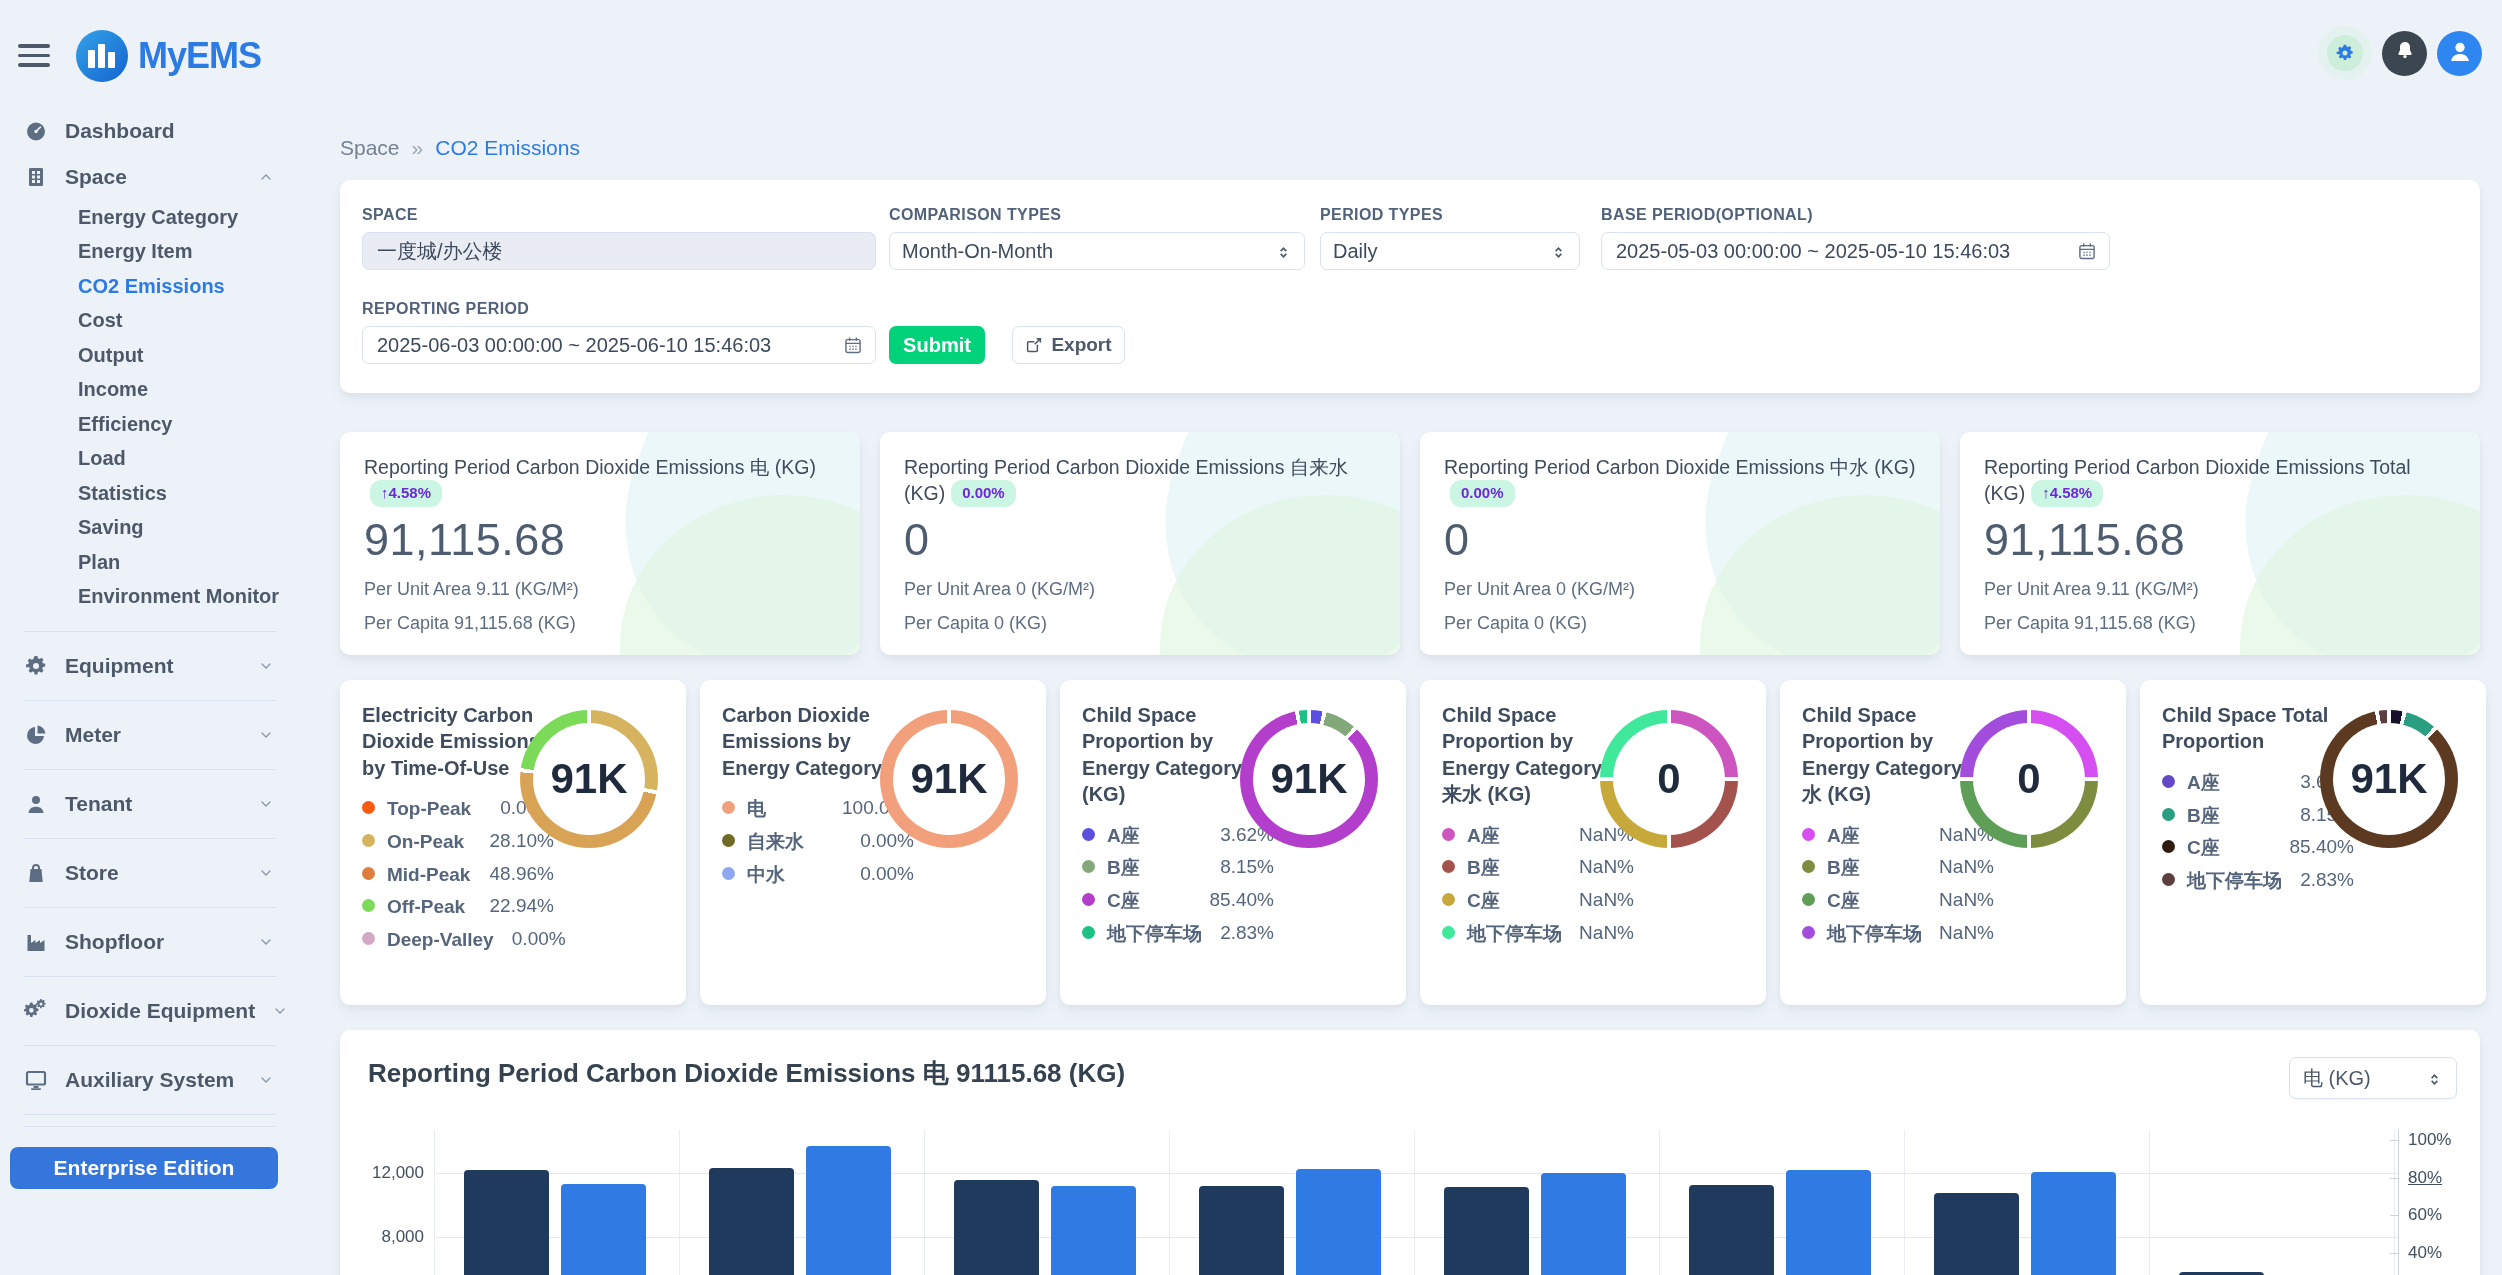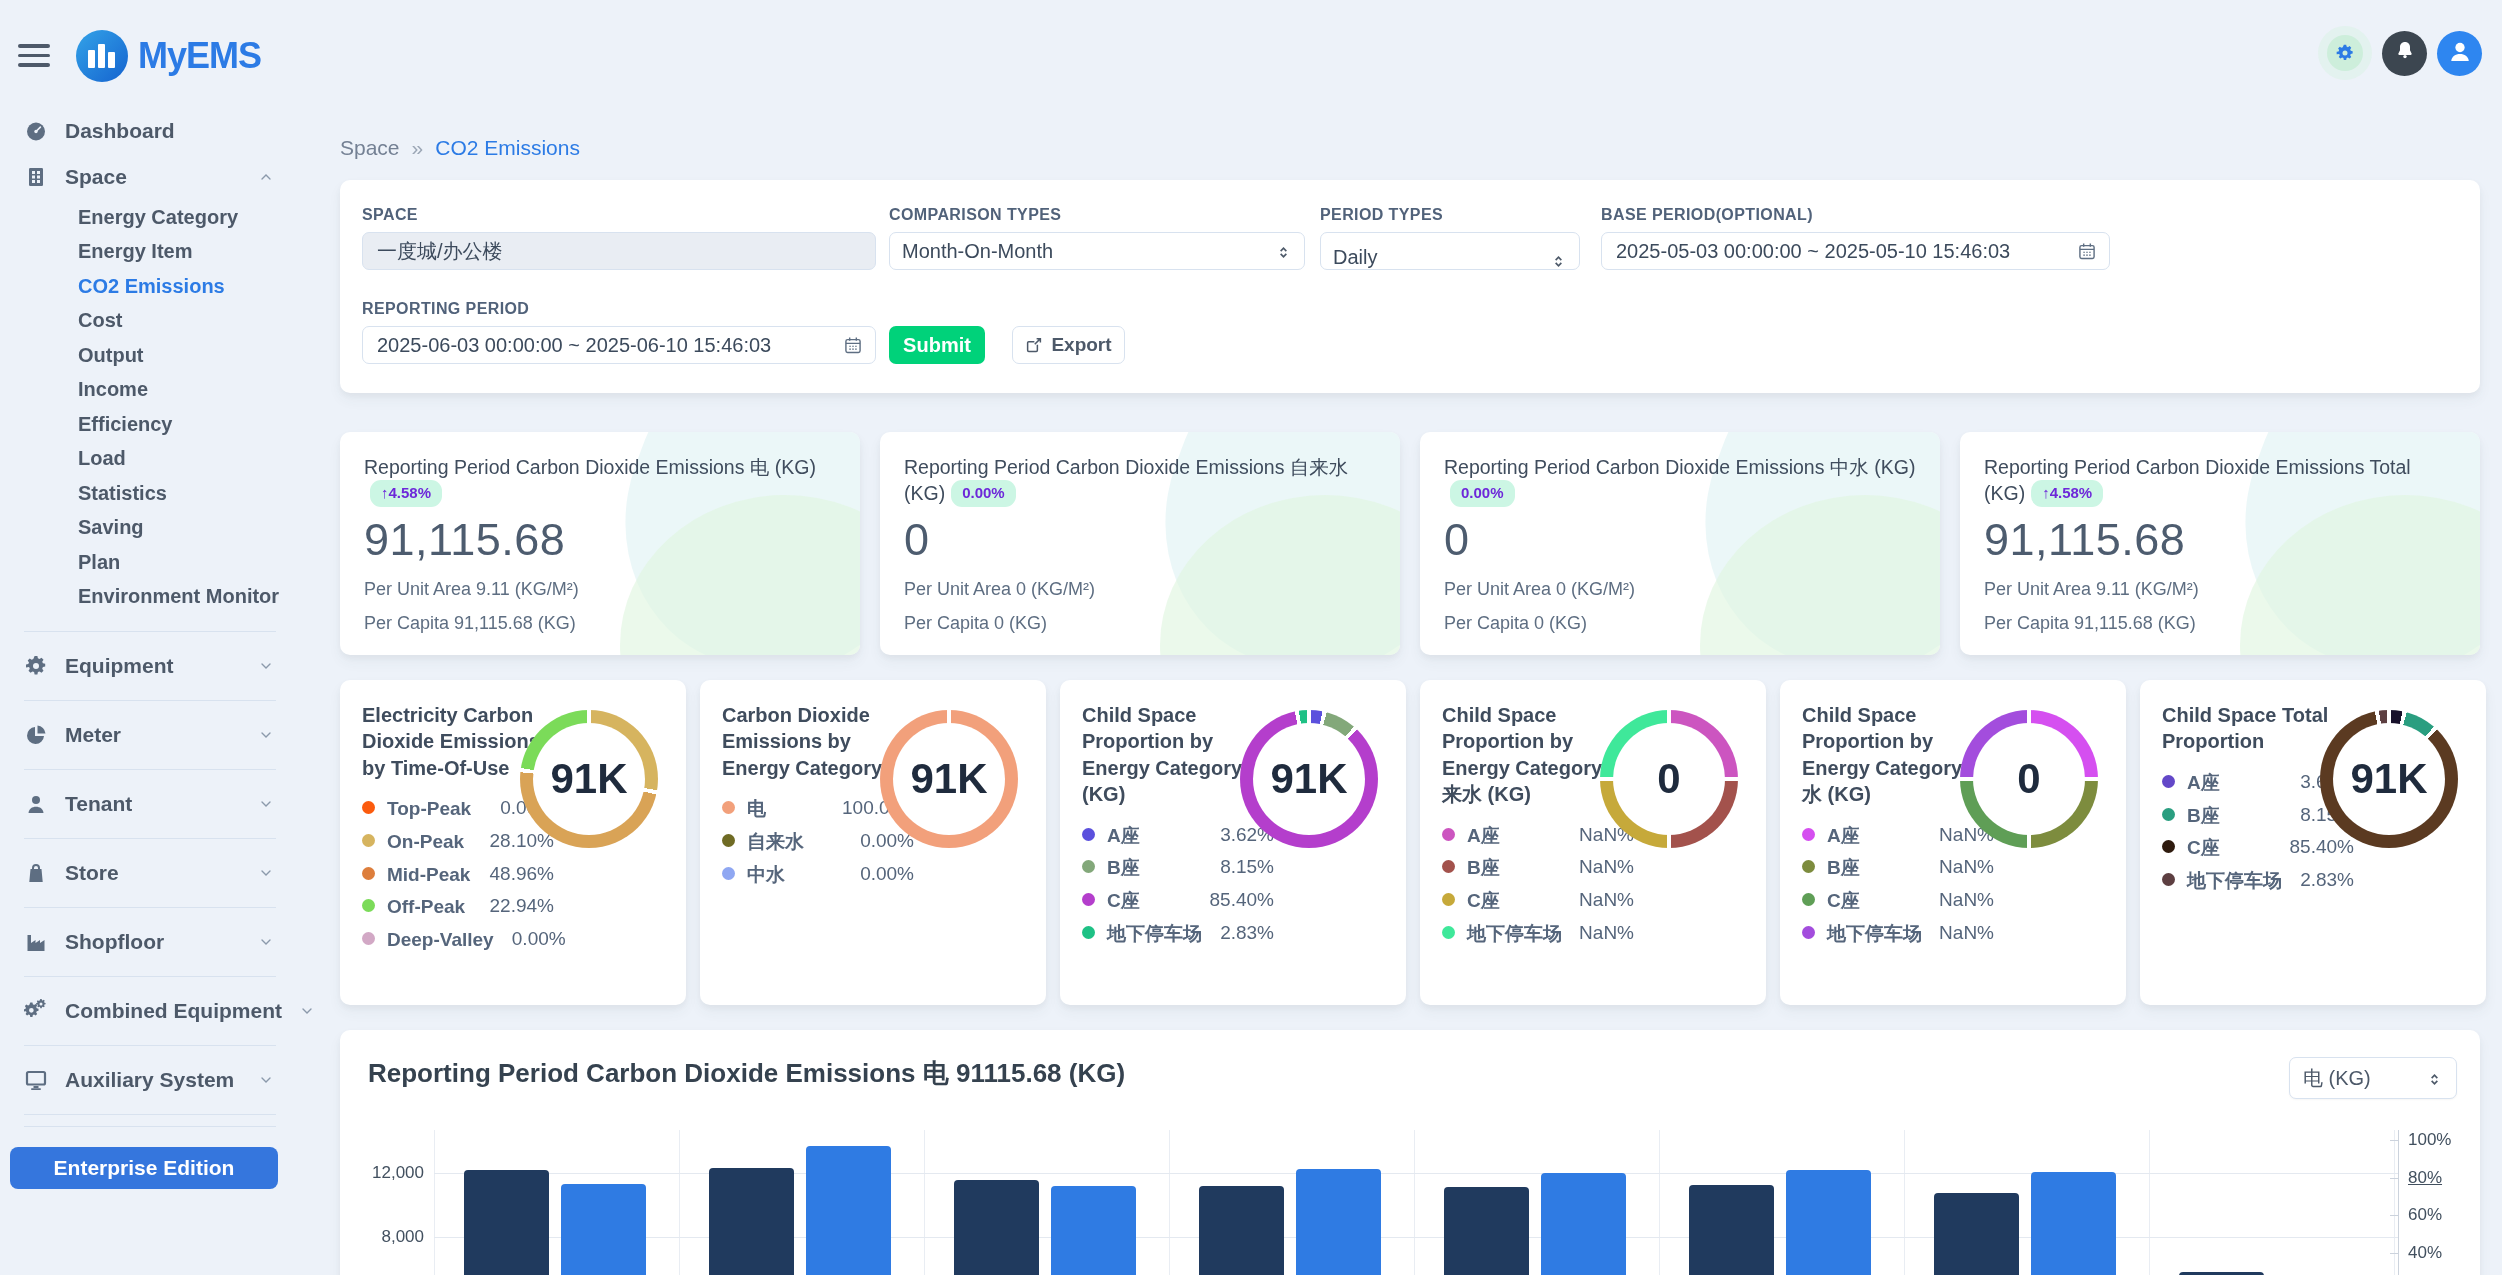--- a/index.html
+++ b/index.html
@@ -223,21 +223,21 @@
       <div class="sdiv"></div>
       <div class="sgroup">
         <span class="sicon"><svg viewBox="0 0 24 24" fill="currentColor">
             <g transform="translate(-2,2) scale(.78)">
               <path fill-rule="evenodd" d="M10.6 2h2.8l.5 2.3 1.6.7 2-1.3 2 2-1.3 2 .7 1.6 2.3.5v2.8l-2.3.5-.7 1.6 1.3 2-2 2-2-1.3-1.6.7-.5 2.3h-2.8l-.5-2.3-1.6-.7-2 1.3-2-2 1.3-2-.7-1.6L2 13.4v-2.8l2.3-.5.7-1.6-1.3-2 2-2 2 1.3 1.6-.7zM12 9a3 3 0 1 0 0 6 3 3 0 0 0 0-6z"></path>
             </g>
             <g transform="translate(11,-1) scale(.5)">
               <path fill-rule="evenodd" d="M10.6 2h2.8l.5 2.3 1.6.7 2-1.3 2 2-1.3 2 .7 1.6 2.3.5v2.8l-2.3.5-.7 1.6 1.3 2-2 2-2-1.3-1.6.7-.5 2.3h-2.8l-.5-2.3-1.6-.7-2 1.3-2-2 1.3-2-.7-1.6L2 13.4v-2.8l2.3-.5.7-1.6-1.3-2 2-2 2 1.3 1.6-.7zM12 9a3 3 0 1 0 0 6 3 3 0 0 0 0-6z"></path>
             </g>
           </svg></span>
-        <span class="slabel">Combined Equipment</span>
+        <span class="slabel">Dioxide Equipment</span>
         <span class="schev"><svg viewBox="0 0 24 24" fill="none" stroke="currentColor" stroke-width="2" stroke-linecap="round">
             <path d="M6 9l6 6 6-6"></path>
           </svg></span>
       </div>
       <div class="sdiv"></div>
       <div class="sgroup">
         <span class="sicon"><svg viewBox="0 0 24 24" fill="currentColor">
             <rect x="3" y="4" width="18" height="12.5" rx="1.5" fill="none" stroke="currentColor" stroke-width="2.2"></rect>
             <rect x="9.5" y="18" width="5" height="2"></rect>
             <rect x="7" y="20.2" width="10" height="1.8" rx=".9"></rect>
@@ -266,21 +266,21 @@
 
     <span class="flabel" style="left:549px;top:26px;">COMPARISON TYPES</span>
     <div class="ffield sel" style="left:549px;top:52px;width:416px;">
       <span>Month-On-Month</span>
       <span class="updown"><svg viewBox="0 0 24 24" fill="none" stroke="currentColor" stroke-width="2.4">
             <path d="M8 10l4-4 4 4M8 14l4 4 4-4"></path>
           </svg></span>
     </div>
 
     <span class="flabel" style="left:980px;top:26px;">PERIOD TYPES</span>
-    <div class="ffield sel" style="left:980px;top:52px;width:260px;align-items:flex-end;">
+    <div class="ffield sel" style="left:980px;top:52px;width:260px;">
       <span>Daily</span>
       <span class="updown"><svg viewBox="0 0 24 24" fill="none" stroke="currentColor" stroke-width="2.4">
             <path d="M8 10l4-4 4 4M8 14l4 4 4-4"></path>
           </svg></span>
     </div>
 
     <span class="flabel" style="left:1261px;top:26px;">BASE PERIOD(OPTIONAL)</span>
     <div class="ffield" style="left:1261px;top:52px;width:509px;">
       <input readonly="" value="2025-05-03 00:00:00 ~ 2025-05-10 15:46:03" style="">
       <span class="cal"><svg viewBox="0 0 24 24" fill="none" stroke="currentColor" stroke-width="1.7">

